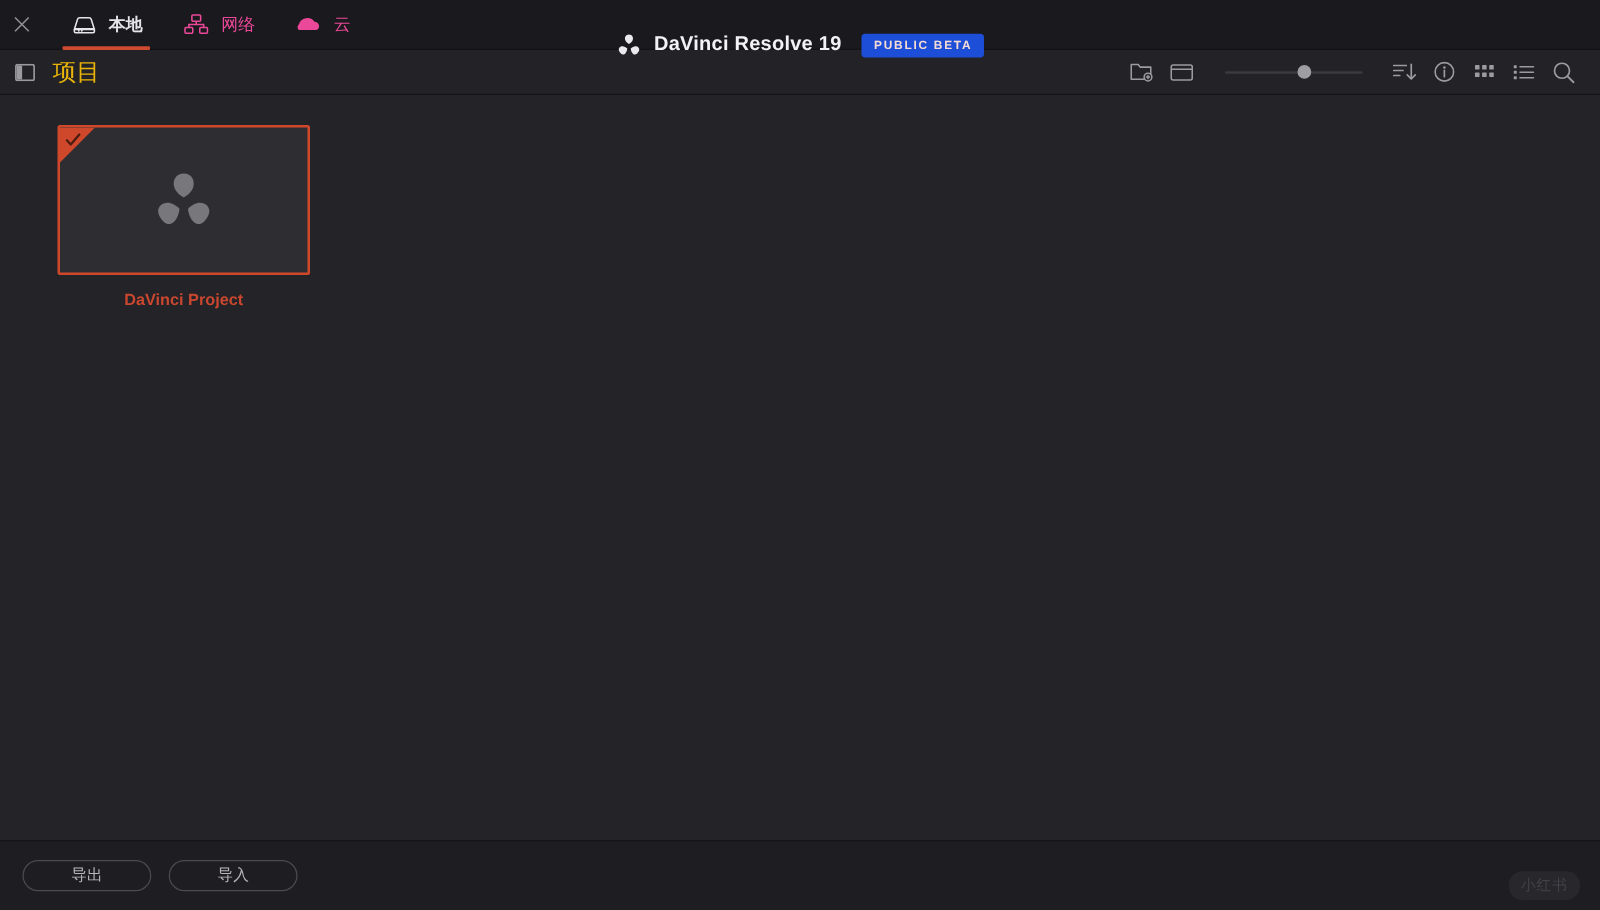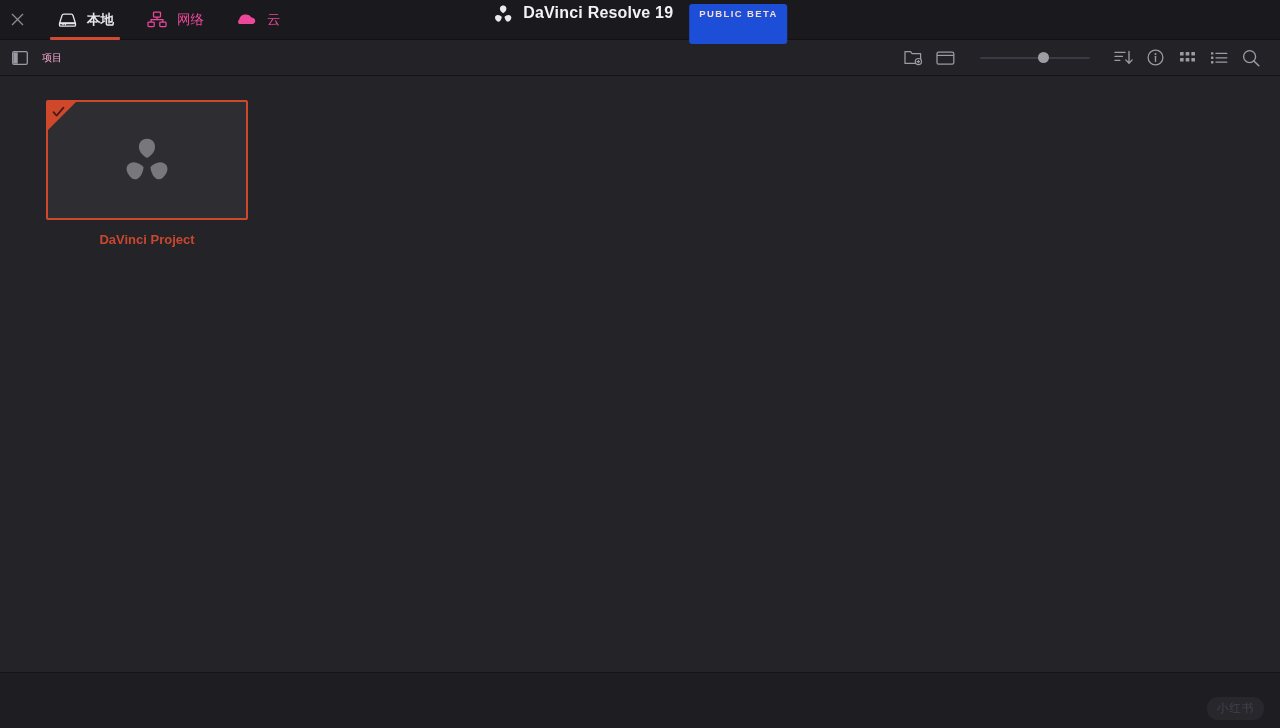--- a/index.html
+++ b/index.html
@@ -42,22 +42,22 @@
   }
   .tab .ico { display:flex; align-items:center; justify-content:center; width:22px; height:22px; }
   .tab.active { color:#e6e6ea;font-weight:bold; }
   .tab.active .ico { color:#e6e6ea; }
   .tab.active::after {
     content:""; position:absolute; left:10px; right:10px; bottom:0;
     height:2.5px; background:#cf4a30; border-radius:1px;
   }
 
   .brand {
-    position:absolute; left:50%; top:4px; transform:translateX(-50%);
-    height:40px; display:flex; gap:10px;
+    position:absolute; left:50%; top:16px; transform:translateX(-50%);
+    height:40px; display:flex; align-items:center; gap:10px;
   }
   .brand-logo { width:20px; height:20px; display:block; }
   .brand-title {
     color:#f2f2f5; font-size:16px; font-weight:bold;
     letter-spacing:.2px; white-space:nowrap;
   }
   .beta-badge {
     margin-left:6px;
     background:#1d4ed8;
     color:#f6dcd4;
@@ -76,21 +76,21 @@
     border-bottom:1px solid #141417;
     padding:0 14px 0 8px;
   }
   .panel-toggle {
     width:24px; height:24px;
     display:flex; align-items:center; justify-content:center;
     cursor:pointer; color:#9a9aa0;
   }
   .toolbar-title {
     margin-left:10px;
-    color:#f9a8d4; font-size:10px; white-space:nowrap;
+    color:#eab308; font-size:19px; white-space:nowrap;
   }
   .toolbar-spacer { flex:1 1 auto; }
   .tb-icon {
     width:30px; height:30px;
     display:flex; align-items:center; justify-content:center;
     color:#9b9ba1; cursor:pointer; margin-left:2px;
   }
   .tb-icon:first-of-type { margin-left:0; }
 
   .zoom-slider {
@@ -343,16 +343,20 @@
             </g>
           </svg>
         </div>
         <div class="project-name">DaVinci Project</div>
       </div>
 
     </div>
   </div>
 
   <div class="footer">
+    <div class="footer-left">
+      <button class="pill">导出</button>
+      <button class="pill">导入</button>
+    </div>
     <div class="watermark">小红书</div>
   </div>
 
 </div>
 
 </body></html>

